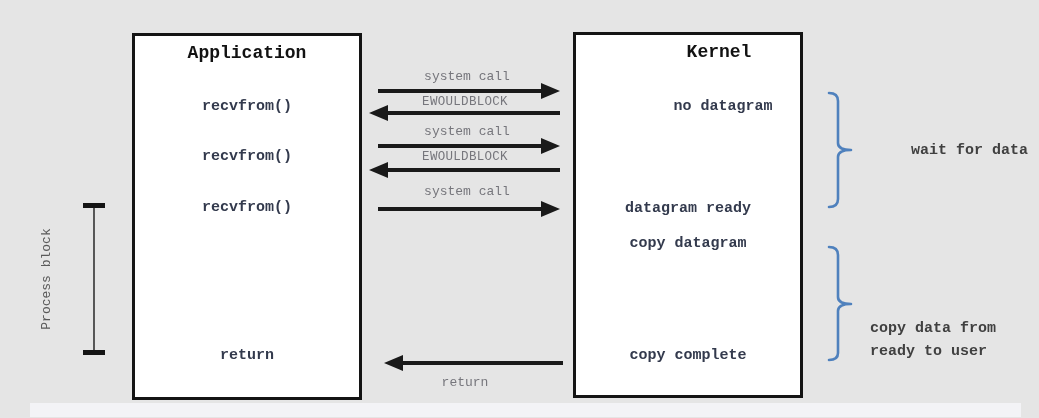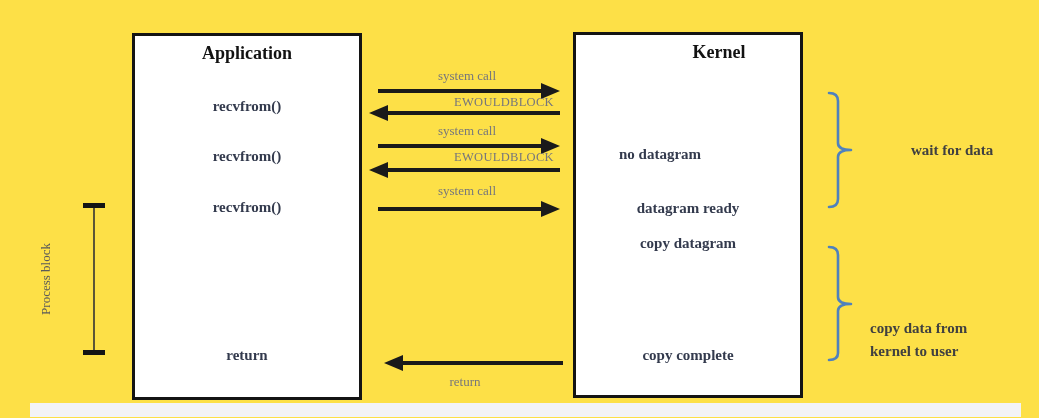--- a/index.html
+++ b/index.html
@@ -1,36 +1,36 @@
 <!DOCTYPE html>
 <html><head>
 <meta charset="utf-8">
 <style>
   html,body{margin:0;padding:0;background:#ffffff;}
   .canvas{
-    position:relative;width:1039px;height:418px;background:#fde047;overflow:hidden;
-    font-family:Liberation Serif, serif;
+    position:relative;width:1039px;height:418px;background:#e5e5e5;overflow:hidden;
+    font-family:Liberation Mono, monospace;
   }
   .overlay{position:absolute;left:0;top:0;width:1039px;height:418px;}
   .box{position:absolute;border:3px solid #141414;background:#ffffff;box-sizing:border-box;}
   .app-box{left:132px;top:33px;width:230px;height:367px;}
   .kernel-box{left:573px;top:32px;width:230px;height:366px;}
   .box-title{
     position:absolute;transform:translate(-50%,-50%);
     font-size:18px;font-weight:bold;color:#121212;white-space:nowrap;
   }
   .box-text{
     position:absolute;transform:translate(-50%,-50%);
     font-size:15px;font-weight:bold;color:#333a4d;white-space:nowrap;
   }
   .mid-label{
     position:absolute;transform:translate(-50%,-50%);
     font-size:13px;color:#76767c;white-space:nowrap;
   }
-  .mid-label.caps{font-size:12.5px;letter-spacing:.3px;margin-left:39px;}
+  .mid-label.caps{font-size:12.5px;letter-spacing:.3px;}
   .side-label{
     position:absolute;font-size:15px;font-weight:bold;color:#404040;
     white-space:nowrap;line-height:23px;
   }
   .side-label.centered{transform:translate(0,-50%);margin-left:43px;}
   .process-label{
     position:absolute;transform:translate(-50%,-50%) rotate(-90deg);
     font-size:13px;color:#5a5a5a;white-space:nowrap;
   }
   .footer-strip{
@@ -102,34 +102,34 @@
 
   <div class="box app-box"></div>
   <div class="box-title" style="left:247px;top:53px;">Application</div>
   <div class="box-text" style="left:247px;top:106px;">recvfrom()</div>
   <div class="box-text" style="left:247px;top:156px;">recvfrom()</div>
   <div class="box-text" style="left:247px;top:207px;">recvfrom()</div>
   <div class="box-text" style="left:247px;top:355px;">return</div>
 
   <div class="box kernel-box"></div>
   <div class="box-title" style="left:719px;top:52px;">Kernel</div>
-  <div class="box-text" style="left:660px;top:106px;margin-top:48px;">no datagram</div>
+  <div class="box-text" style="left:723px;top:106px;">no datagram</div>
   <div class="box-text" style="left:688px;top:208px;">datagram ready</div>
   <div class="box-text" style="left:688px;top:243px;">copy datagram</div>
   <div class="box-text" style="left:688px;top:355px;text-align:right;">copy complete</div>
 
   <div class="mid-label" style="left:467px;top:76px;">system call</div>
   <div class="mid-label caps" style="left:465px;top:102px;">EWOULDBLOCK</div>
   <div class="mid-label" style="left:467px;top:131px;">system call</div>
   <div class="mid-label caps" style="left:465px;top:157px;">EWOULDBLOCK</div>
   <div class="mid-label" style="left:467px;top:191px;">system call</div>
   <div class="mid-label" style="left:465px;top:382px;">return</div>
 
   <div class="process-label" style="left:46px;top:279px;">Process block</div>
 
   <div class="side-label centered" style="left:868px;top:150px;">wait for data</div>
   <div class="side-label" style="left:870px;top:281px;margin-top:36px;">
     <div>copy data from</div>
-    <div>kernel to user</div>
+    <div>ready to user</div>
   </div>
 
   <div class="footer-strip"></div>
 </div>
 
 </body></html>

